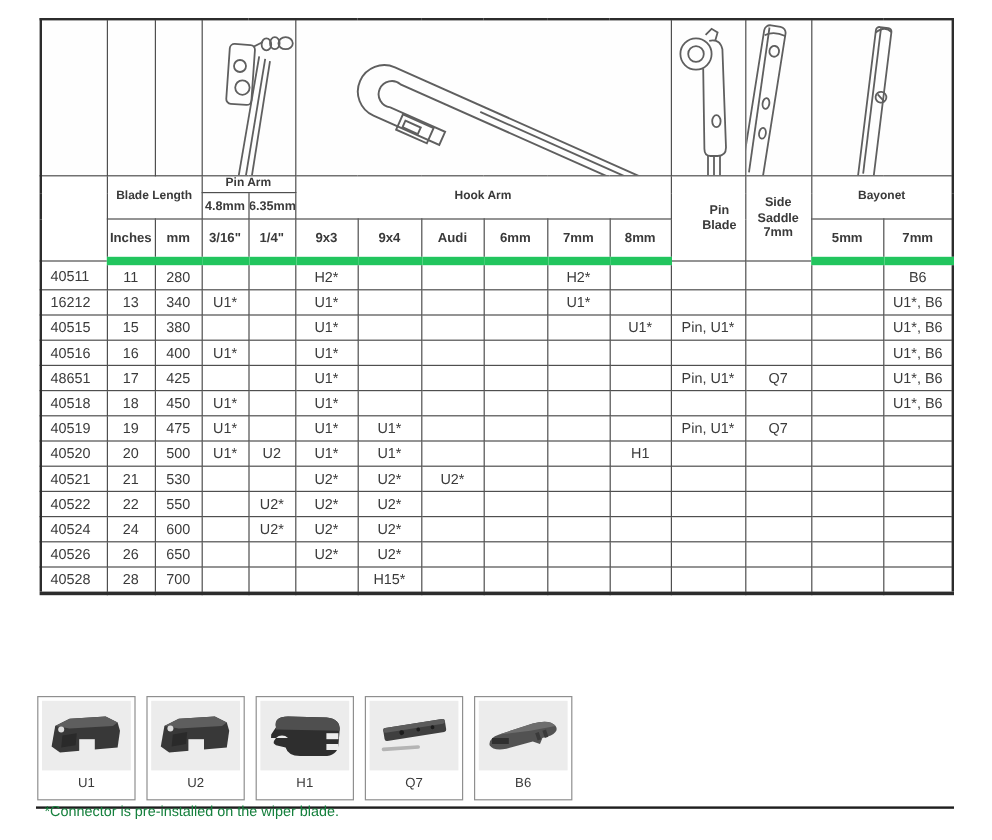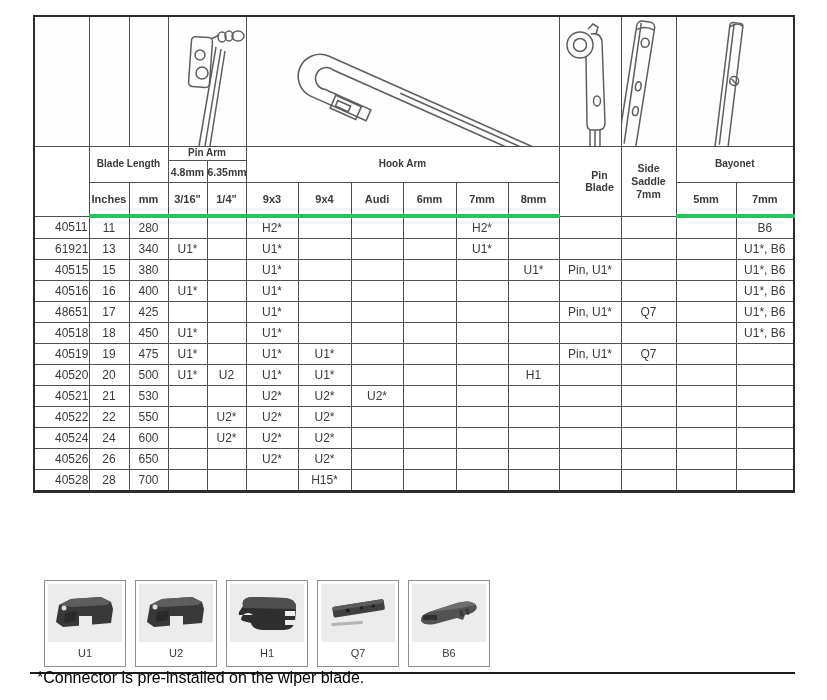--- a/index.html
+++ b/index.html
@@ -8,40 +8,40 @@
 
   
   table.spec{position:absolute;left:33px;top:15px;width:760px;
              border-collapse:collapse;table-layout:fixed;
              border:2px solid #2c2c2c;border-bottom-width:3px;}
   table.spec td, table.spec th{border:1px solid #4f4f4f;text-align:center;
              vertical-align:middle;padding:0;overflow:hidden;color:#3a3a3a;}
   tr.img-row td{height:129px;background:#fefefe;}
   tr.h1 th{height:13px;font-size:10px;font-weight:bold;line-height:1.05;}
   tr.h2 th{height:21px;font-size:10.5px;font-weight:bold;white-space:nowrap;}
-  tr.h3 th{height:31px;font-size:11px;font-weight:bold;border-bottom:4px solid #22c55e;}
+  tr.h3 th{height:31px;font-size:11px;font-weight:bold;border-bottom:7px solid #22c55e;}
   th .wrap{display:inline-block;font-size:10.5px;font-weight:bold;line-height:1.2;}
   th .w-pinblade{width:36px;margin-left:19px;}
   th .w-sidesaddle{width:44px;}
   tbody td{height:20px;font-size:12px;white-space:nowrap;}
-  tbody td.part{text-align:left;padding-left:20px;}
+  tbody td.part{text-align:left;padding-left:7px;}
   svg.illu{display:block;margin:0 auto;overflow:visible;}
   svg.illu *{vector-effect:non-scaling-stroke;}
 
   
-  .connectors{position:absolute;left:30px;top:580px;display:flex;gap:9px;padding-left:14px;}
+  .connectors{position:absolute;left:17px;top:580px;display:flex;gap:9px;padding-left:14px;}
   .conn-box{width:82px;height:87px;border:1px solid #8f8f8f;background:#ffffff;
             box-sizing:border-box;display:flex;flex-direction:column;align-items:center;}
   .conn-photo{margin-top:3px;width:74px;height:58px;background:#ececec;
               display:flex;align-items:center;justify-content:center;}
   .conn-label{font-size:11px;margin-top:5px;color:#3a3a3a;}
 
   
   .divider{position:absolute;left:30px;top:672px;width:765px;height:2px;background:#1e1e1e;}
-  .footnote{position:absolute;left:37px;top:669px;font-size:16px;color:#000000;}
+  .footnote{position:absolute;left:37px;top:669px;font-size:12px;color:#15803d;}
 </style>
 </head>
 <body>
 
 <div class="canvas">
 
   <table class="spec">
     <colgroup>
       <col style="width:55px">
         <col style="width:40px">
@@ -162,21 +162,21 @@
           <td></td>
           <td></td>
           <td>H2*</td>
           <td></td>
           <td></td>
           <td></td>
           <td></td>
           <td>B6</td>
         </tr>
         <tr>
-          <td class="part">61921</td>
+          <td class="part">16212</td>
           <td>13</td>
           <td>340</td>
           <td>U1*</td>
           <td></td>
           <td>U1*</td>
           <td></td>
           <td></td>
           <td></td>
           <td>U1*</td>
           <td></td>

